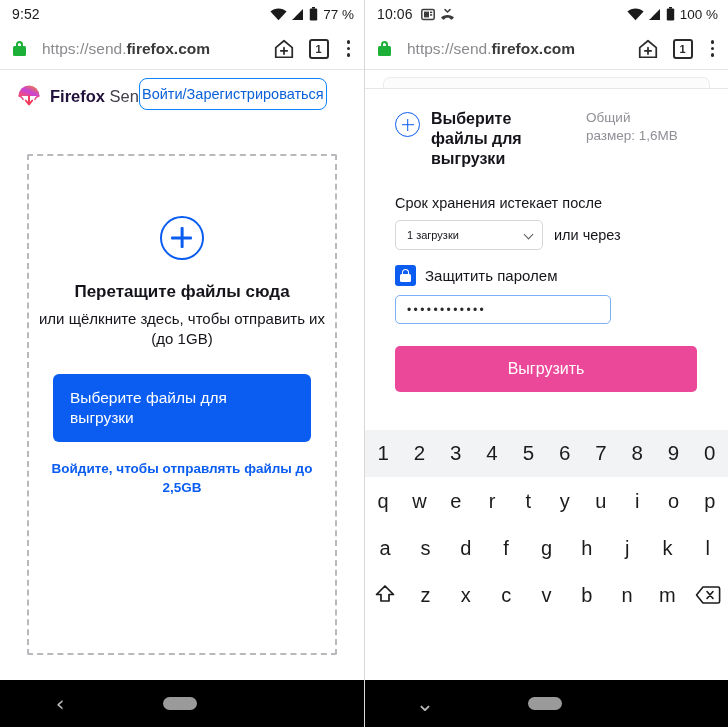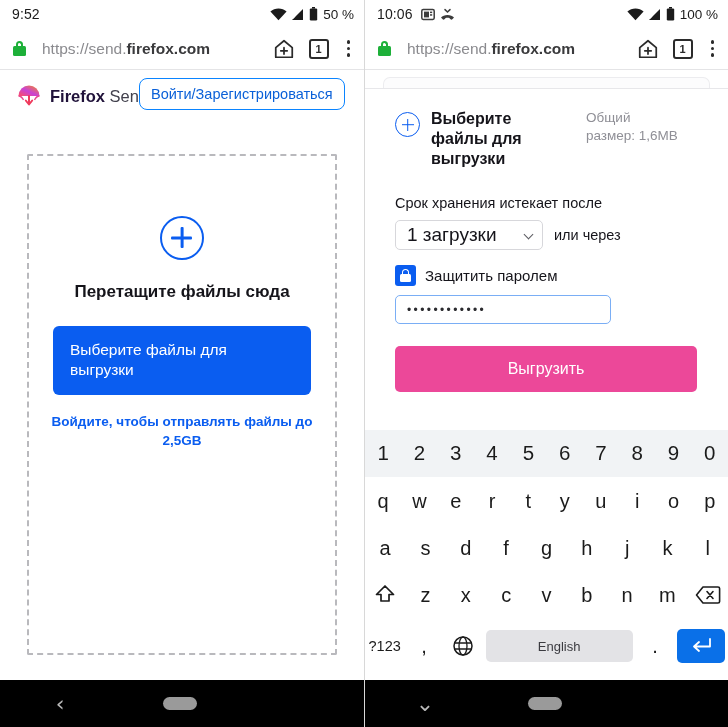--- a/index.html
+++ b/index.html
@@ -62,21 +62,21 @@
   
   .page { flex: 1; position: relative; overflow: hidden; background: #fff; }
   .brandbar { height: 52px; display: flex; align-items: center; padding: 0 0 0 16px; position: relative; }
   .logo-wrap { display: flex; align-items: center; gap: 8px; }
   .logo-mark { width: 26px; height: 26px; position: relative; flex: 0 0 26px; }
   .logo-text { font-size: 16.5px; color: #20123a; white-space: nowrap; }
   .logo-text .b { font-weight: 700; }
   .logo-text .n { font-weight: 400; color: #42414d; }
   .signin-btn {
     position: absolute; left: 139px; top: 8px;
-    padding: 7px 11px;
+    padding: 7px 2px;
     border: 1.4px solid #0a84ff; border-radius: 8px;
     background: #fff; color: #0a60d8;
     font-size: 14.5px; white-space: nowrap;
   }
 
   .dropzone {
     position: absolute; left: 27px; top: 84px; right: 27px; bottom: 25px;
     border: 2px dashed #b9b9bd; border-radius: 2px;
     display: flex; flex-direction: column; align-items: center;
     padding-top: 60px;
@@ -126,21 +126,21 @@
   .plus-small::before { left: 50%; top: 5.5px; width: 1.6px; height: 12px; transform: translateX(-50%); }
   .plus-small::after { top: 50%; left: 5.5px; height: 1.6px; width: 12px; transform: translateY(-50%); }
   .file-title { font-size: 16px; font-weight: 700; color: #15141a; line-height: 1.25; max-width: 132px; }
   .file-size { margin-left: 12px; font-size: 13.5px; color: #8f8f96; line-height: 1.3; max-width: 92px; }
 
   .exp-label { margin-top: 26px; font-size: 14.5px; color: #15141a; }
   .sel-row { display: flex; align-items: center; gap: 11px; margin-top: 9px; }
   .select {
     border: 1px solid #d7d7db; border-radius: 5px; background: #fff;
     height: 30px; display: flex; align-items: center; justify-content: space-between;
-    padding: 0 9px 0 11px; font-size: 19px; color: #15141a;
+    padding: 0 9px 0 11px; font-size: 11px; color: #15141a;
   }
   .select.w1 { width: 148px; }
   .select.w2 { width: 118px; }
   .caret { width: 9px; height: 9px; position: relative; margin-left: 10px; flex: 0 0 9px; }
   .caret::before {
     content: ""; position: absolute; left: 0.5px; top: 0.5px;
     width: 6px; height: 6px;
     border-right: 1.6px solid #5b5b61; border-bottom: 1.6px solid #5b5b61;
     transform: rotate(45deg);
   }
@@ -218,21 +218,21 @@
             <path d="M8.5 12.2 0.4 3.6A12 12 0 0 1 16.6 3.6Z" fill="#1b1b1b"></path>
           </svg>
         <svg class="sicon" width="14" height="13" viewBox="0 0 14 13">
             <path d="M1 12 12 1v11Z" fill="#1b1b1b"></path>
             <path d="M1.5 10.7 4 8.2" stroke="#fff" stroke-width="1.1"></path>
           </svg>
         <svg class="sicon" width="9" height="14" viewBox="0 0 9 14">
             <rect x="3" y="0" width="3" height="1.6" fill="#1b1b1b"></rect>
             <rect x="0.8" y="1.4" width="7.4" height="12" rx="1.2" fill="#1b1b1b"></rect>
           </svg>
-        <span class="pct">50 %</span>
+        <span class="pct">77 %</span>
       </span>
     </div>
 
     <div class="urlbar">
       <span class="lock-box">
         <span class="lock-shackle"></span>
           <span class="lock-body"></span>
       </span>
       <span class="url-text"><span>https://send.</span><b>firefox.com</b></span>
       <span class="url-actions">
@@ -268,20 +268,21 @@
             </svg>
           </span>
           <span class="logo-text"><span class="b">Firefox</span> <span class="n">Send</span></span>
         </div>
         <div class="signin-btn">Войти/Зарегистрироваться</div>
       </div>
 
       <div class="dropzone">
         <div class="plus-circle"></div>
         <div class="dz-title">Перетащите файлы сюда</div>
+        <div class="dz-sub">или щёлкните здесь, чтобы отправить их (до 1GB)</div>
         <button class="upload-btn">Выберите файлы для выгрузки</button>
         <div class="signin-link">Войдите, чтобы отправлять файлы до 2,5GB</div>
       </div>
 
     </div>
 
     <div class="navbar">
       <span class="nav-back">
           <span class="chev">‹</span>
         </span>
@@ -430,38 +431,20 @@
             <span class="key">b</span>
             <span class="key">n</span>
             <span class="key">m</span>
             <span class="keyicon">
             <svg width="26" height="22" viewBox="0 0 26 22">
                 <path d="M8 3h15a1.6 1.6 0 0 1 1.6 1.6v12.8A1.6 1.6 0 0 1 23 19H8L1.5 11Z" fill="none" stroke="#1b1b1b" stroke-width="1.6" stroke-linejoin="round"></path>
                 <path d="M12 7.5 18 14.5M18 7.5 12 14.5" stroke="#1b1b1b" stroke-width="1.6" stroke-linecap="round"></path>
               </svg>
           </span>
         </div>
-        <div class="krow bottom">
-          <span class="key fnsm">?123</span>
-          <span class="key">,</span>
-          <span class="keyicon">
-            <svg width="22" height="22" viewBox="0 0 22 22">
-                <circle cx="11" cy="11" r="9" fill="none" stroke="#1b1b1b" stroke-width="1.5"></circle>
-                <ellipse cx="11" cy="11" rx="4" ry="9" fill="none" stroke="#1b1b1b" stroke-width="1.3"></ellipse>
-                <path d="M2.3 8h17.4M2.3 14h17.4" stroke="#1b1b1b" stroke-width="1.3"></path>
-              </svg>
-          </span>
-          <span class="spacebar">English</span>
-          <span class="key">.</span>
-          <span class="enterkey">
-            <svg width="22" height="18" viewBox="0 0 22 18">
-                <path d="M20 2v7.5H4M9 5 4 9.5 9 14" fill="none" stroke="#fff" stroke-width="1.8" stroke-linecap="round" stroke-linejoin="round"></path>
-              </svg>
-          </span>
-        </div>
       </div>
     </div>
 
     <div class="navbar">
       <span class="nav-back">
           <span class="chev">⌄</span>
         </span>
       <span class="nav-pill-wrap">
           <span class="nav-pill"></span>
         </span>

